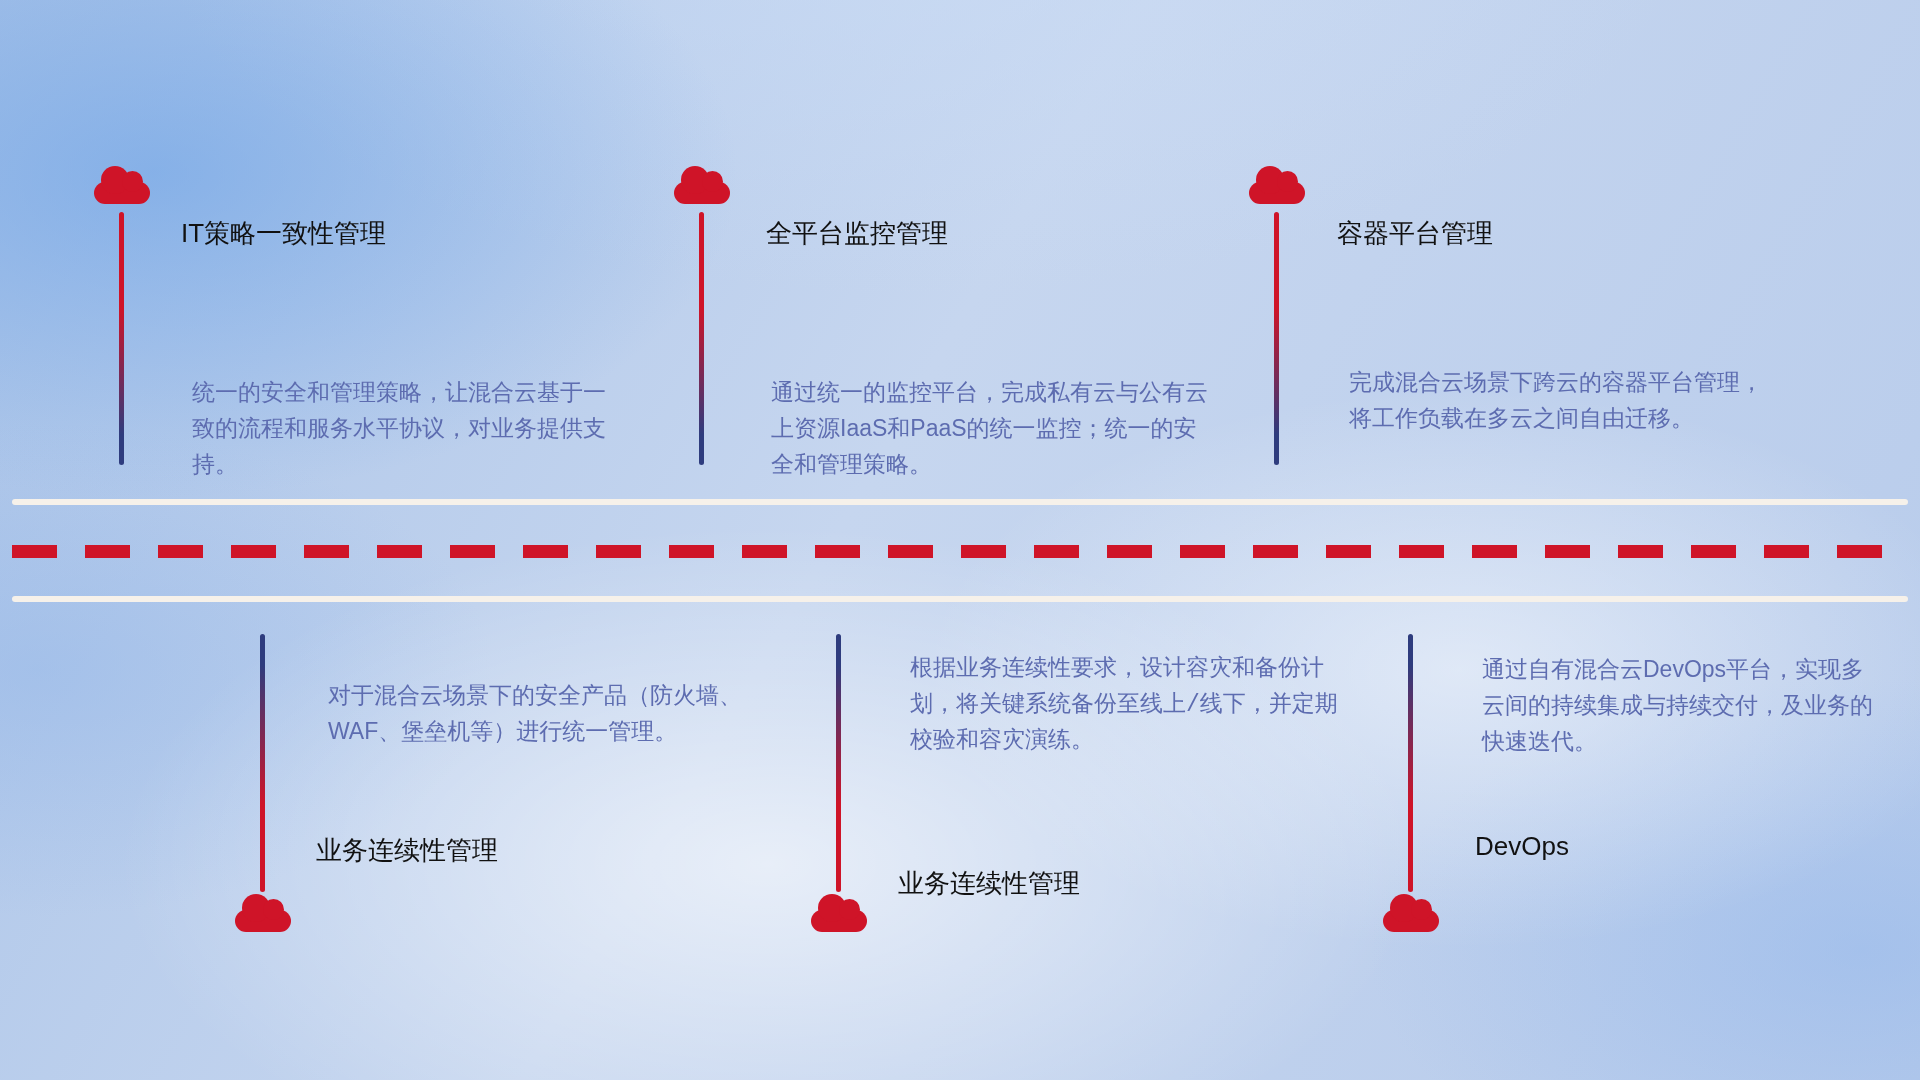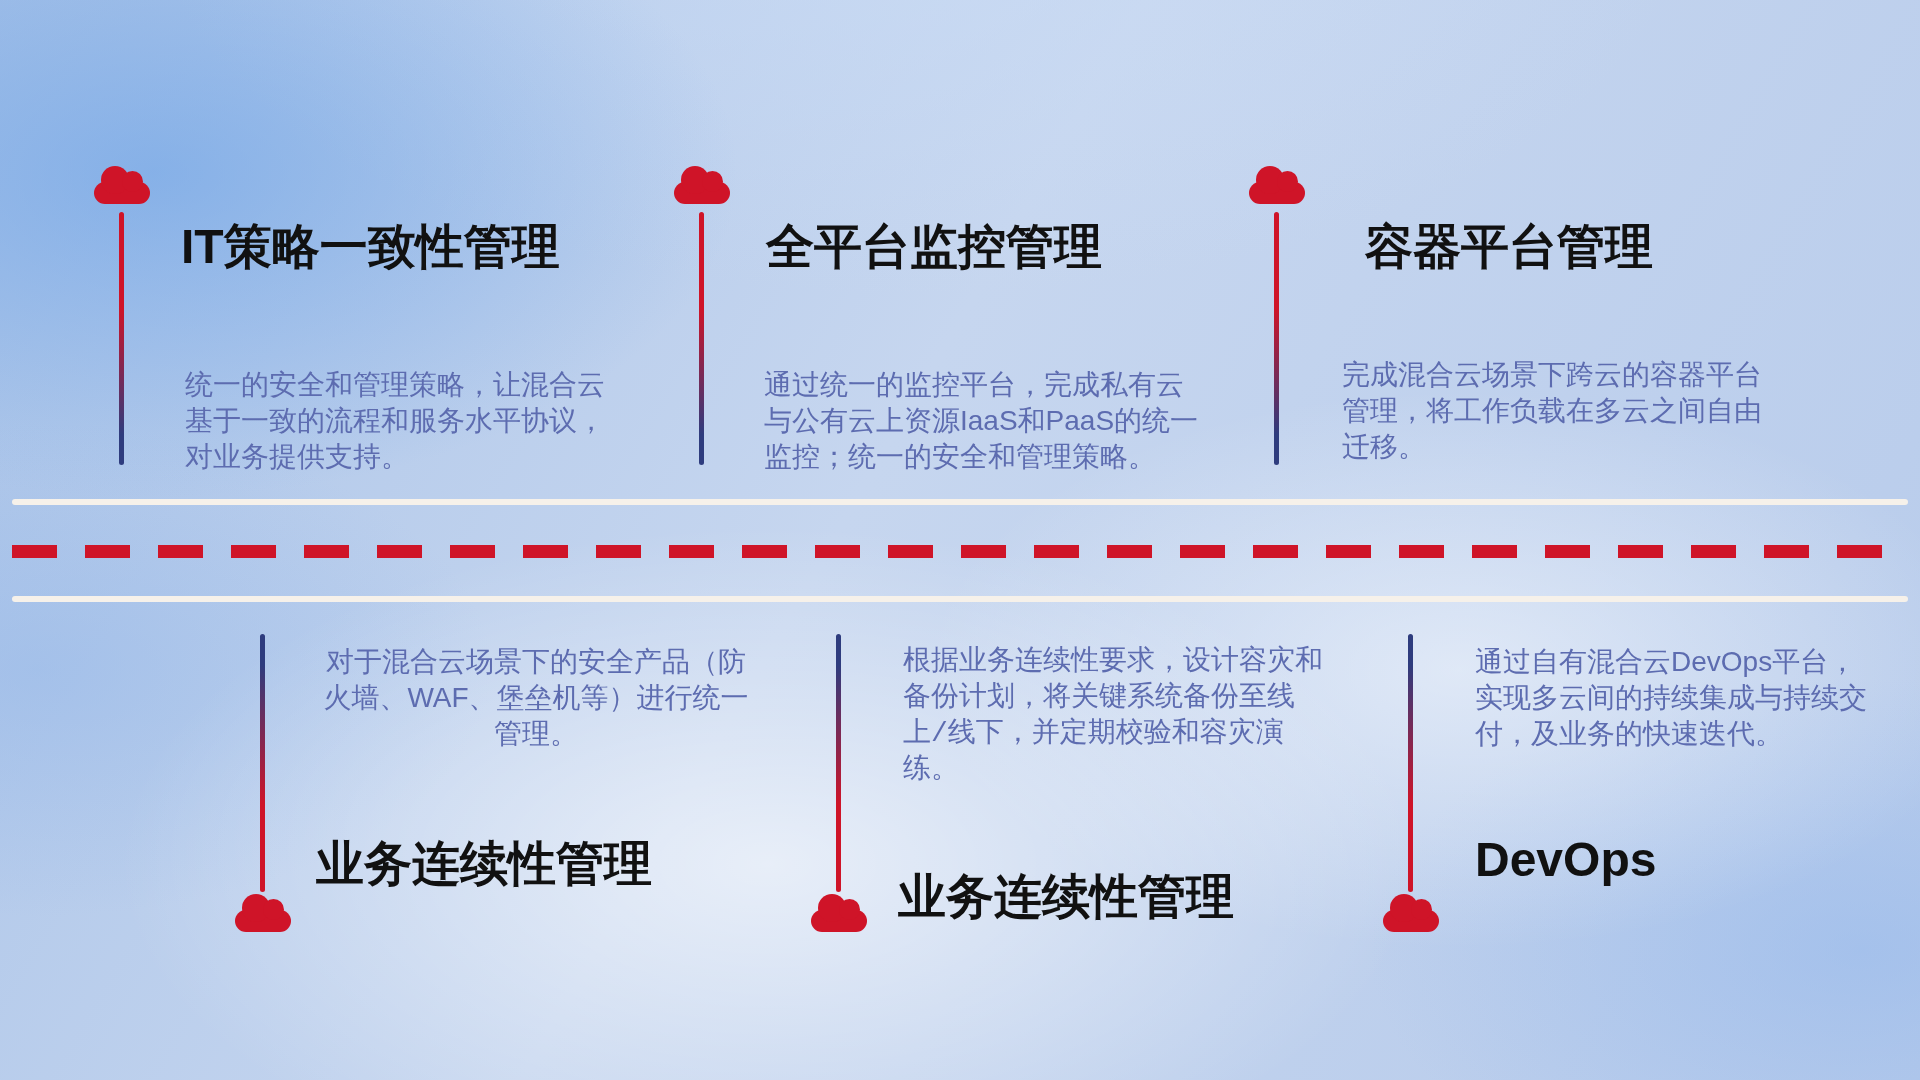--- a/index.html
+++ b/index.html
@@ -32,25 +32,25 @@
 
   .bar { position: absolute; width: 5px; border-radius: 3px; }
   .bar.down {
     background: linear-gradient(180deg, var(--red,#cf1428) 0%, var(--red,#cf1428) 38%, var(--navy,#2e3c7e) 88%, var(--navy,#2e3c7e) 100%);
   }
   .bar.up {
     background: linear-gradient(0deg, var(--red,#cf1428) 0%, var(--red,#cf1428) 34%, var(--navy,#2e3c7e) 88%, var(--navy,#2e3c7e) 100%);
   }
 
   .title {
-    position: absolute; margin: 0; font-size: 48px; font-weight: bold;
+    position: absolute; margin: 0; font-size: 26px; font-weight: normal;
     color: var(--title-text, #111111); line-height: 1.15; white-space: nowrap;
   }
   .desc {
-    position: absolute; margin: 5px; font-size: 28px; line-height: 36px;
+    position: absolute; margin: 12px; font-size: 23px; line-height: 36px;
     color: var(--desc-text, #5d6cb0); overflow-wrap: break-word;
   }
 
   .divider { position: absolute; left: 12px; right: 12px; }
   .divider.white { height: 6px; border-radius: 3px; background: var(--divider-white, #f6f1ea); }
   .divider.dashed {
     height: 13px;
     background: repeating-linear-gradient(90deg,
       var(--red,#cf1428) 0px, var(--red,#cf1428) 45px,
       transparent 45px, transparent 73px);
@@ -64,29 +64,29 @@
 <h2 class="title" style="left:181px; top:219px;">IT策略一致性管理</h2>
 <p class="desc" style="left:180px; top:362px; width:420px;">统一的安全和管理策略，让混合云基于一致的流程和服务水平协议，对业务提供支持。</p>
 
 <div class="cloud" style="left:674px; top:182px;"></div>
 <div class="bar down" style="left:699px; top:212px; height:253px;"></div>
 <h2 class="title" style="left:759px; top:219px;margin-left:7px;">全平台监控管理</h2>
 <p class="desc" style="left:759px; top:362px; width:445px;">通过统一的监控平台，完成私有云与公有云上资源IaaS和PaaS的统一监控；统一的安全和管理策略。</p>
 
 <div class="cloud" style="left:1249px; top:182px;"></div>
 <div class="bar down" style="left:1274px; top:212px; height:253px;"></div>
-<h2 class="title" style="left:1337px; top:219px;margin-left:28px;">容器平台管理</h2>
+<h2 class="title" style="left:1337px; top:219px;">容器平台管理</h2>
 <p class="desc" style="left:1337px; top:352px; width:430px;">完成混合云场景下跨云的容器平台管理，将工作负载在多云之间自由迁移。</p>
 
 <div class="divider white" style="top:499px;"></div>
 <div class="divider dashed" style="top:545px;"></div>
 <div class="divider white" style="top:596px;"></div>
 
 <div class="bar up" style="left:260px; top:634px; height:258px;"></div>
-<p class="desc" style="left:316px; top:639px; width:430px;text-align:center;">对于混合云场景下的安全产品（防火墙、WAF、堡垒机等）进行统一管理。</p>
+<p class="desc" style="left:316px; top:665px; width:430px;">对于混合云场景下的安全产品（防火墙、WAF、堡垒机等）进行统一管理。</p>
 <h2 class="title" style="left:316px; top:836px;">业务连续性管理</h2>
 <div class="cloud" style="left:235px; top:910px;"></div>
 
 <div class="bar up" style="left:836px; top:634px; height:258px;"></div>
 <p class="desc" style="left:898px; top:639px; width:430px;font-family:Liberation Mono, monospace;">根据业务连续性要求，设计容灾和备份计划，将关键系统备份至线上/线下，并定期校验和容灾演练。</p>
 <h2 class="title" style="left:898px; top:836px;margin-top:33px;">业务连续性管理</h2>
 <div class="cloud" style="left:811px; top:910px;"></div>
 
 <div class="bar up" style="left:1408px; top:634px; height:258px;"></div>
 <p class="desc" style="left:1470px; top:639px; width:400px;">通过自有混合云DevOps平台，实现多云间的持续集成与持续交付，及业务的快速迭代。</p>

